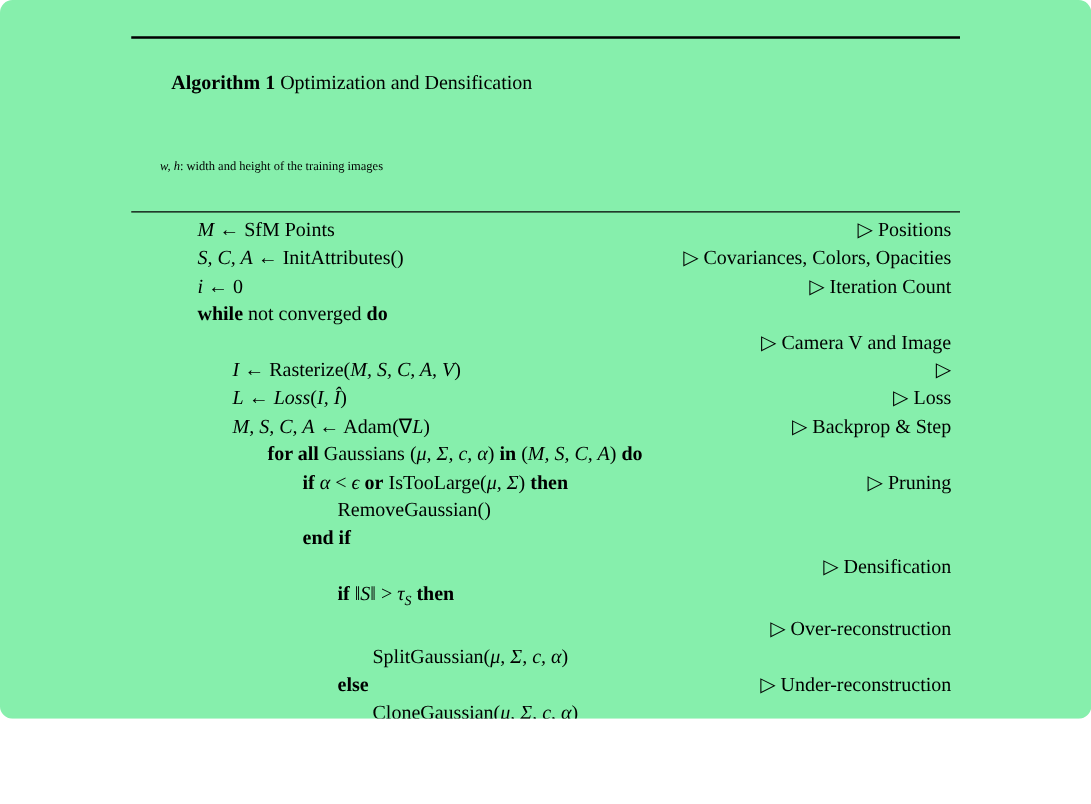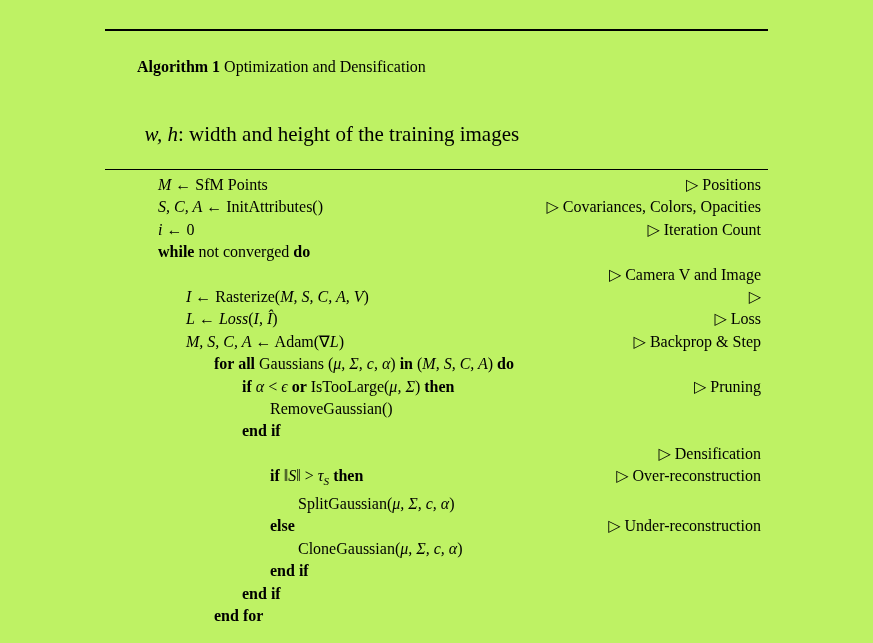--- a/index.html
+++ b/index.html
@@ -1,42 +1,43 @@
 <!DOCTYPE html>
 <html><head>
 <meta charset="utf-8">
 <style>
   html, body { margin: 0; padding: 0; }
   .page {
     position: relative;
     width: 873px;
-    height: 643px;
-    background: #bef264;
+    height: 575px;
+    background: #86efac;
     color: #000000;
     font-family: "Liberation Serif", serif;
     overflow: hidden;
+    border-radius: 10px;
   }
   .algorithm {
     position: absolute;
     left: 105px;
     top: 29px;
     width: 663px;
   }
   .rule { background: #000000; width: 100%; }
   .rule.thick { height: 2px; }
   .rule.thin  { height: 1px; }
 
   .algo-header {
     font-size: 16px;
     line-height: 23px;
     padding: 1px 0 0 8px;
     white-space: pre;
   }
   .algo-subheader {
-    font-size: 21px;
+    font-size: 10px;
     line-height: 22px;
     padding: 0 0 2px 8px;
     white-space: pre;
   }
   .algo-body { padding: 4px 0 5px 0; }
 
   .line {
     display: flex;
     font-size: 16px;
     line-height: 22.4px;
@@ -111,21 +112,21 @@
         </div>
         <div class="line" style="padding-left: 137px; text-align: right;">
           <span class="code"><span class="seg-r">RemoveGaussian()</span></span>
         </div>
         <div class="line" style="padding-left: 109px;">
           <span class="code"><span class="seg-b">end if</span></span>
         </div>
         <div class="line" style="padding-left: 109px;">
           <span class="comment">▷ Densification</span>
         </div>
-        <div class="line" style="padding-left: 137px;">
+        <div class="line" style="padding-left: 137px; flex-direction: column;">
           <span class="code"><span class="seg-b">if</span><span class="seg-r"> ‖</span><span class="seg-i">S</span><span class="seg-r">‖ &gt; </span><span class="seg-i">τ</span><span class="seg-s">S</span><span class="seg-r"> </span><span class="seg-b">then</span></span>
           <span class="comment">▷ Over-reconstruction</span>
         </div>
         <div class="line" style="padding-left: 165px;">
           <span class="code"><span class="seg-r">SplitGaussian(</span><span class="seg-i">μ, Σ, c, α</span><span class="seg-r">)</span></span>
         </div>
         <div class="line" style="padding-left: 137px;">
           <span class="code"><span class="seg-b">else</span></span>
           <span class="comment">▷ Under-reconstruction</span>
         </div>

